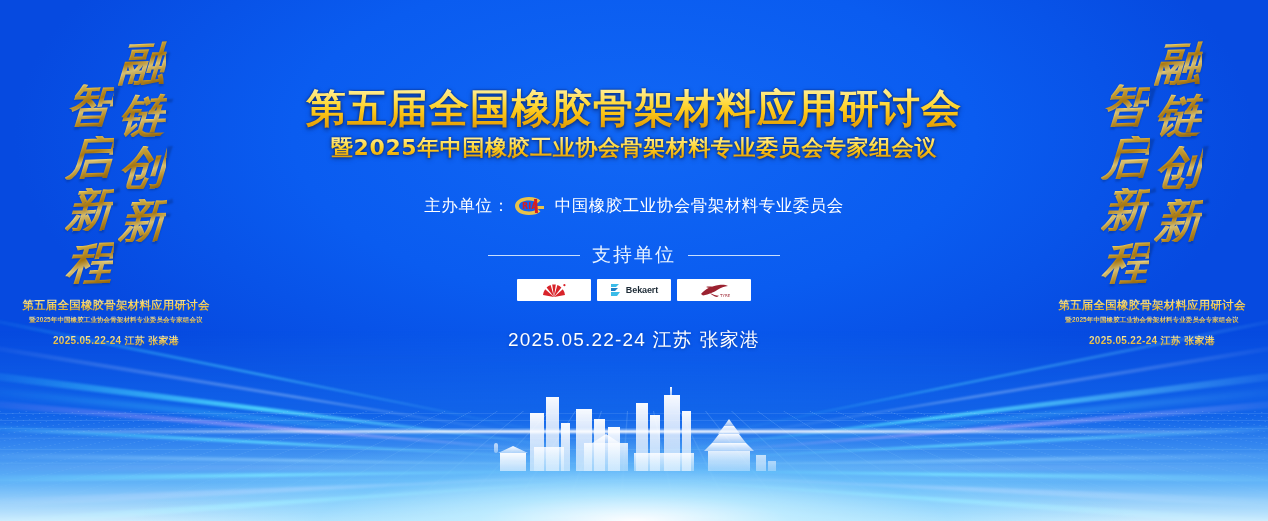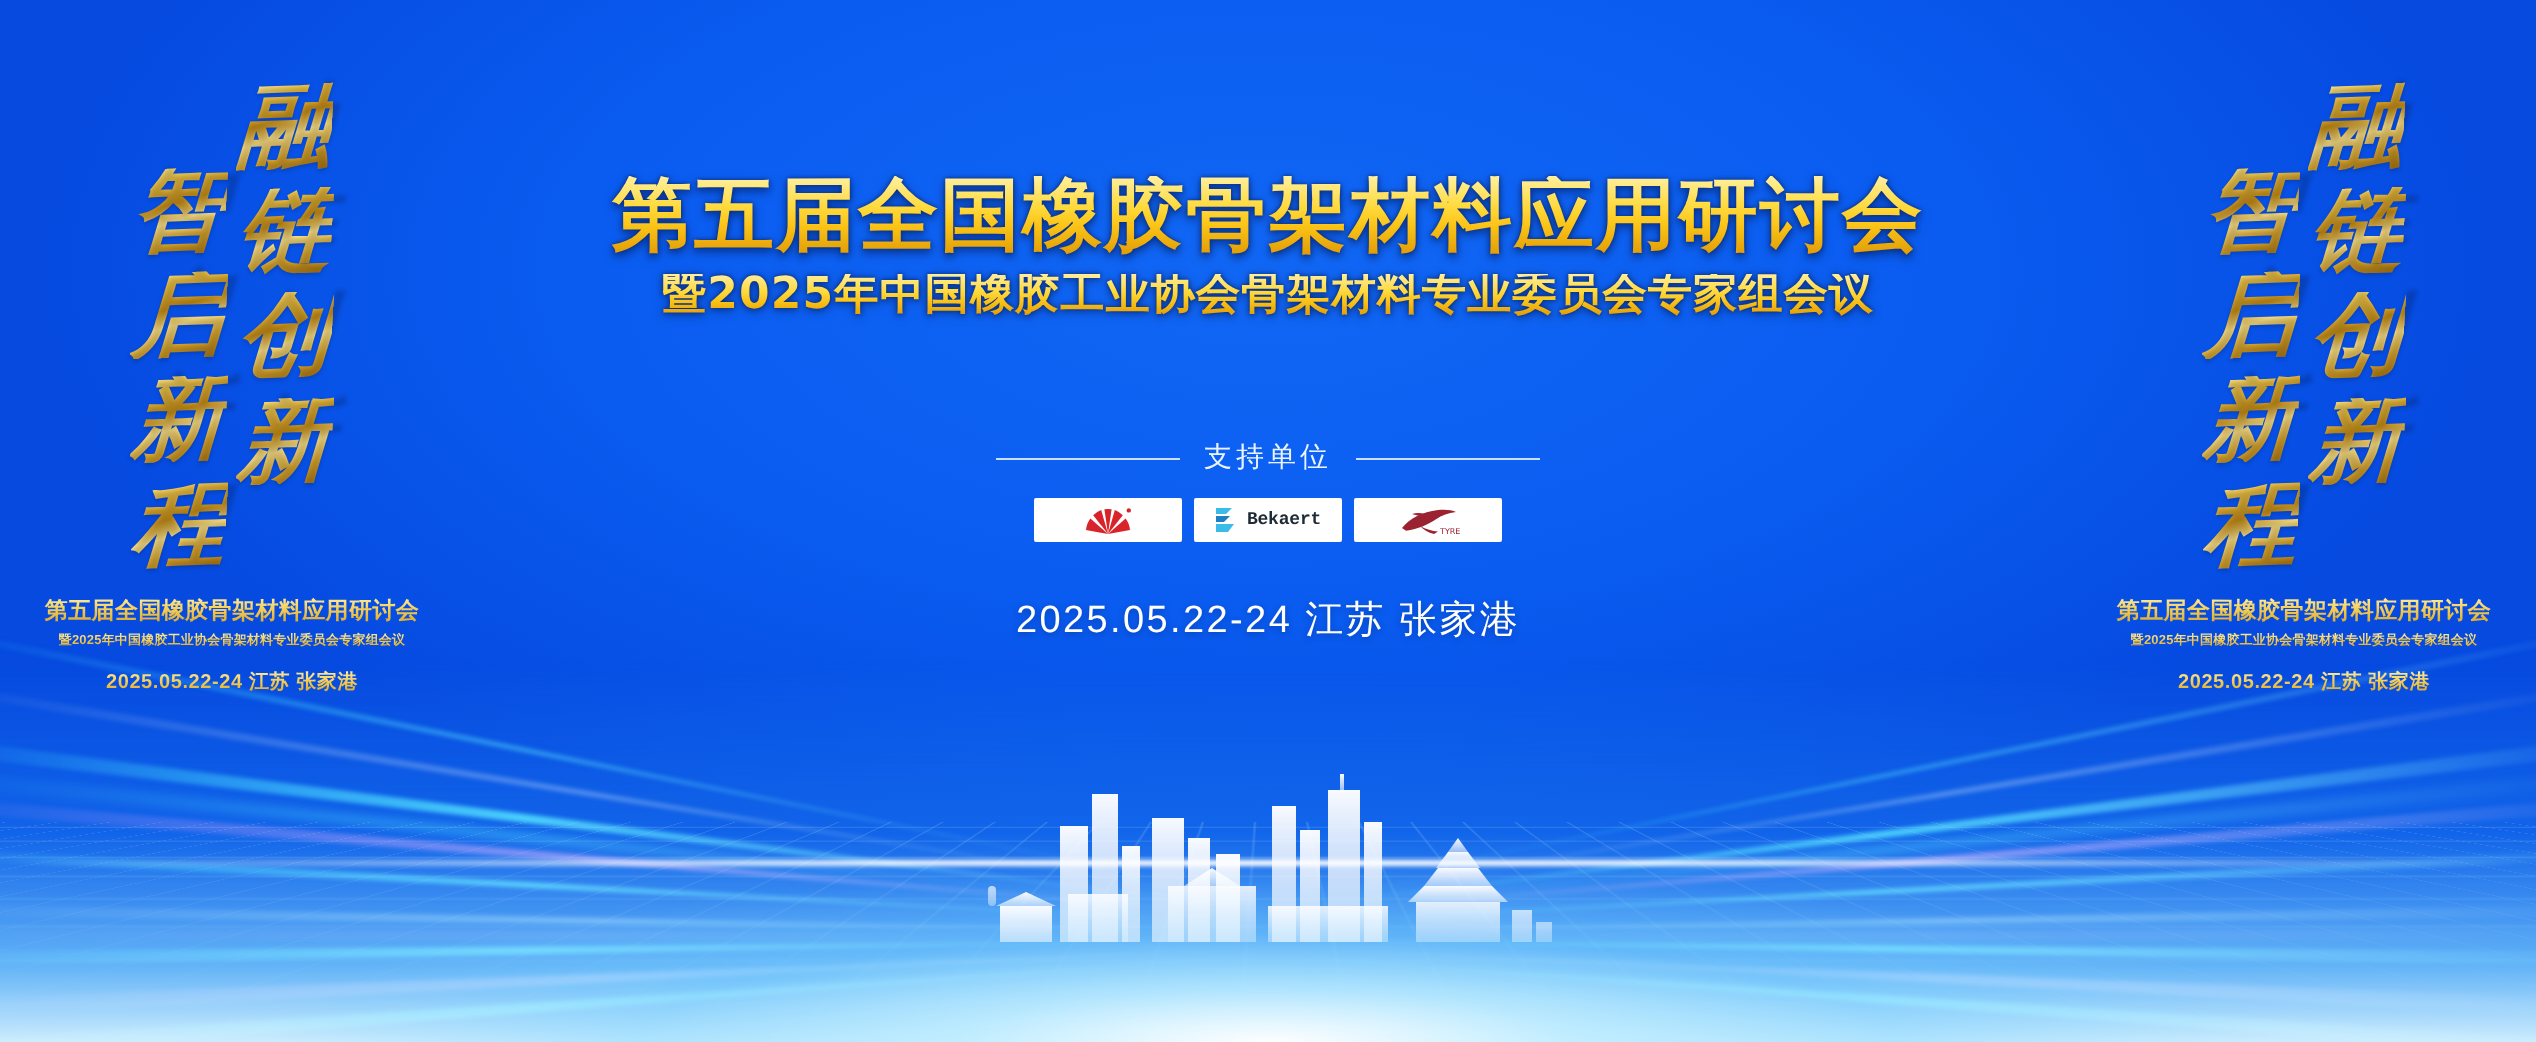--- a/index.html
+++ b/index.html
@@ -166,36 +166,36 @@
     white-space:nowrap;
   }
   .org-label { letter-spacing:.6px; }
   .org-logo { margin:0 9px 0 2px; display:flex; align-items:center; }
   .org-name { letter-spacing:.5px; }
 
   
   .support-block { margin-top:25px; display:flex; flex-direction:column; align-items:center; }
   .support-head {
     display:flex; align-items:center; gap:12px;
-    color:#eaf4ff; font-size:14px; letter-spacing:2px;
+    color:#eaf4ff; font-size:19px; letter-spacing:2px;
   }
   .rule { width:92px; height:1px; background:rgba(235,246,255,.85); }
 
   .logo-strip { margin-top:11px; display:flex; gap:6px; }
   .logo-card {
     width:74px; height:22px; background:#ffffff;
     border-radius:1px;
     display:flex; align-items:center; justify-content:center;
     overflow:hidden;
   }
   .logo-card svg { display:block; }
   .bekaert-text {
     font-size:9px; font-weight:700; color:#1d2b36;
     letter-spacing:-.1px; margin-left:3px;
-    font-family:Liberation Mono, monospace;
+    font-family:Liberation Sans, sans-serif;
   }
 
   
   .date-line {
     margin-top:26px;
     color:#ffffff; font-size:19px; letter-spacing:1.2px;
     text-shadow:0 1px 3px rgba(4,40,110,.45);
     white-space:nowrap;
   }
 </style>
@@ -362,20 +362,32 @@
 
   <div class="center">
 
     <div class="title-block">
       <div class="main-title">第五届全国橡胶骨架材料应用研讨会</div>
       <div class="sub-title">暨2025年中国橡胶工业协会骨架材料专业委员会专家组会议</div>
     </div>
 
     <div class="org-block">
 
+      <div class="org-row">
+        <span class="org-label">主办单位：</span>
+        <span class="org-logo">
+          <svg width="34" height="22" viewBox="0 0 34 22" aria-hidden="true">
+            <path d="M17,2 C8.5,2 3,6 3,11 C3,16 8.5,20 17,20 C22,20 26,18.6 28.4,16.4 L25.5,13.8 C23.7,15.4 20.7,16.4 17,16.4 C11,16.4 7,14 7,11 C7,8 11,5.6 17,5.6 C20.7,5.6 23.7,6.6 25.5,8.2 L28.4,5.6 C26,3.4 22,2 17,2 Z" fill="#E8C24A"></path>
+            <path d="M24,11 h8 v3 h-8 z" fill="#E8C24A"></path>
+            <path d="M22,4 l3,0 l1,14 l-3,0 z" fill="#D81E20"></path>
+            <text x="10" y="14" font-family="DejaVu Sans, sans-serif" font-size="8" font-weight="700" fill="#D81E20">RIA</text>
+          </svg>
+        </span>
+        <span class="org-name">中国橡胶工业协会骨架材料专业委员会</span>
+      </div>
 
     </div>
 
     <div class="support-block">
       <div class="support-head">
         <span class="rule"></span>
         <span>支持单位</span>
         <span class="rule"></span>
       </div>
 

